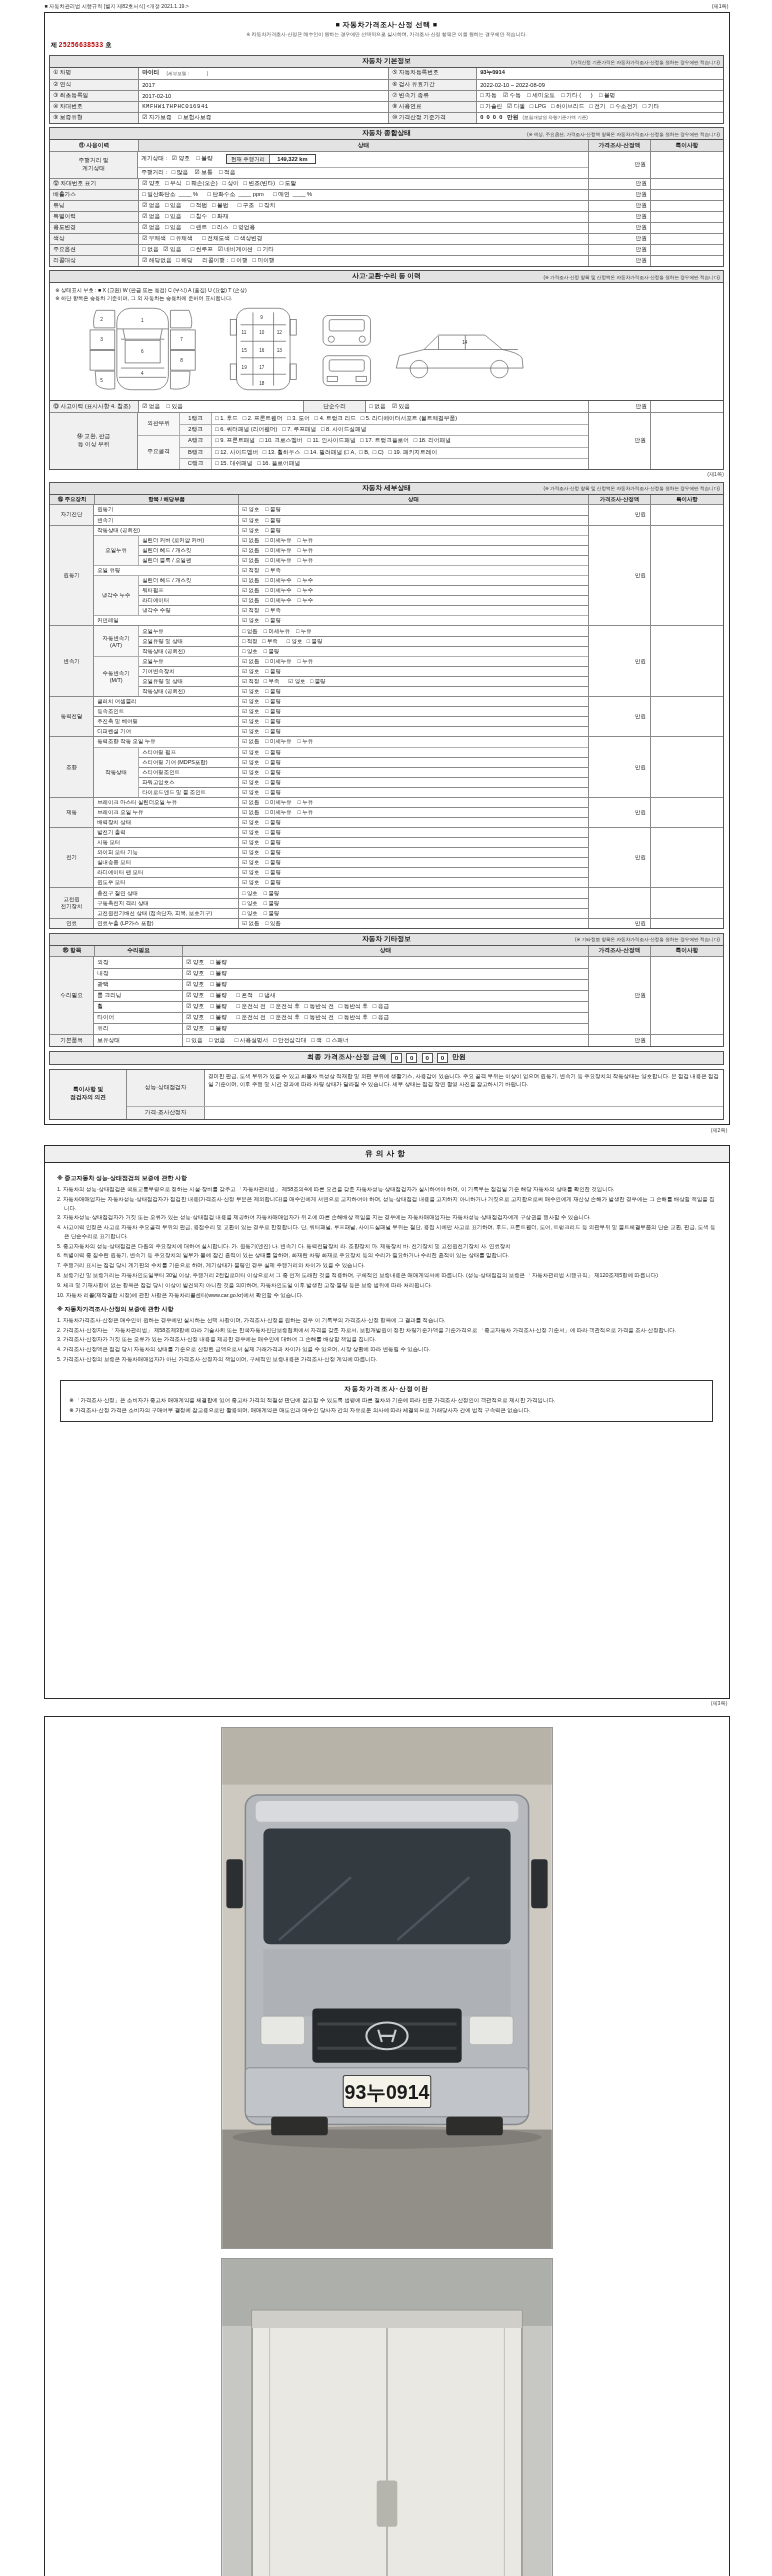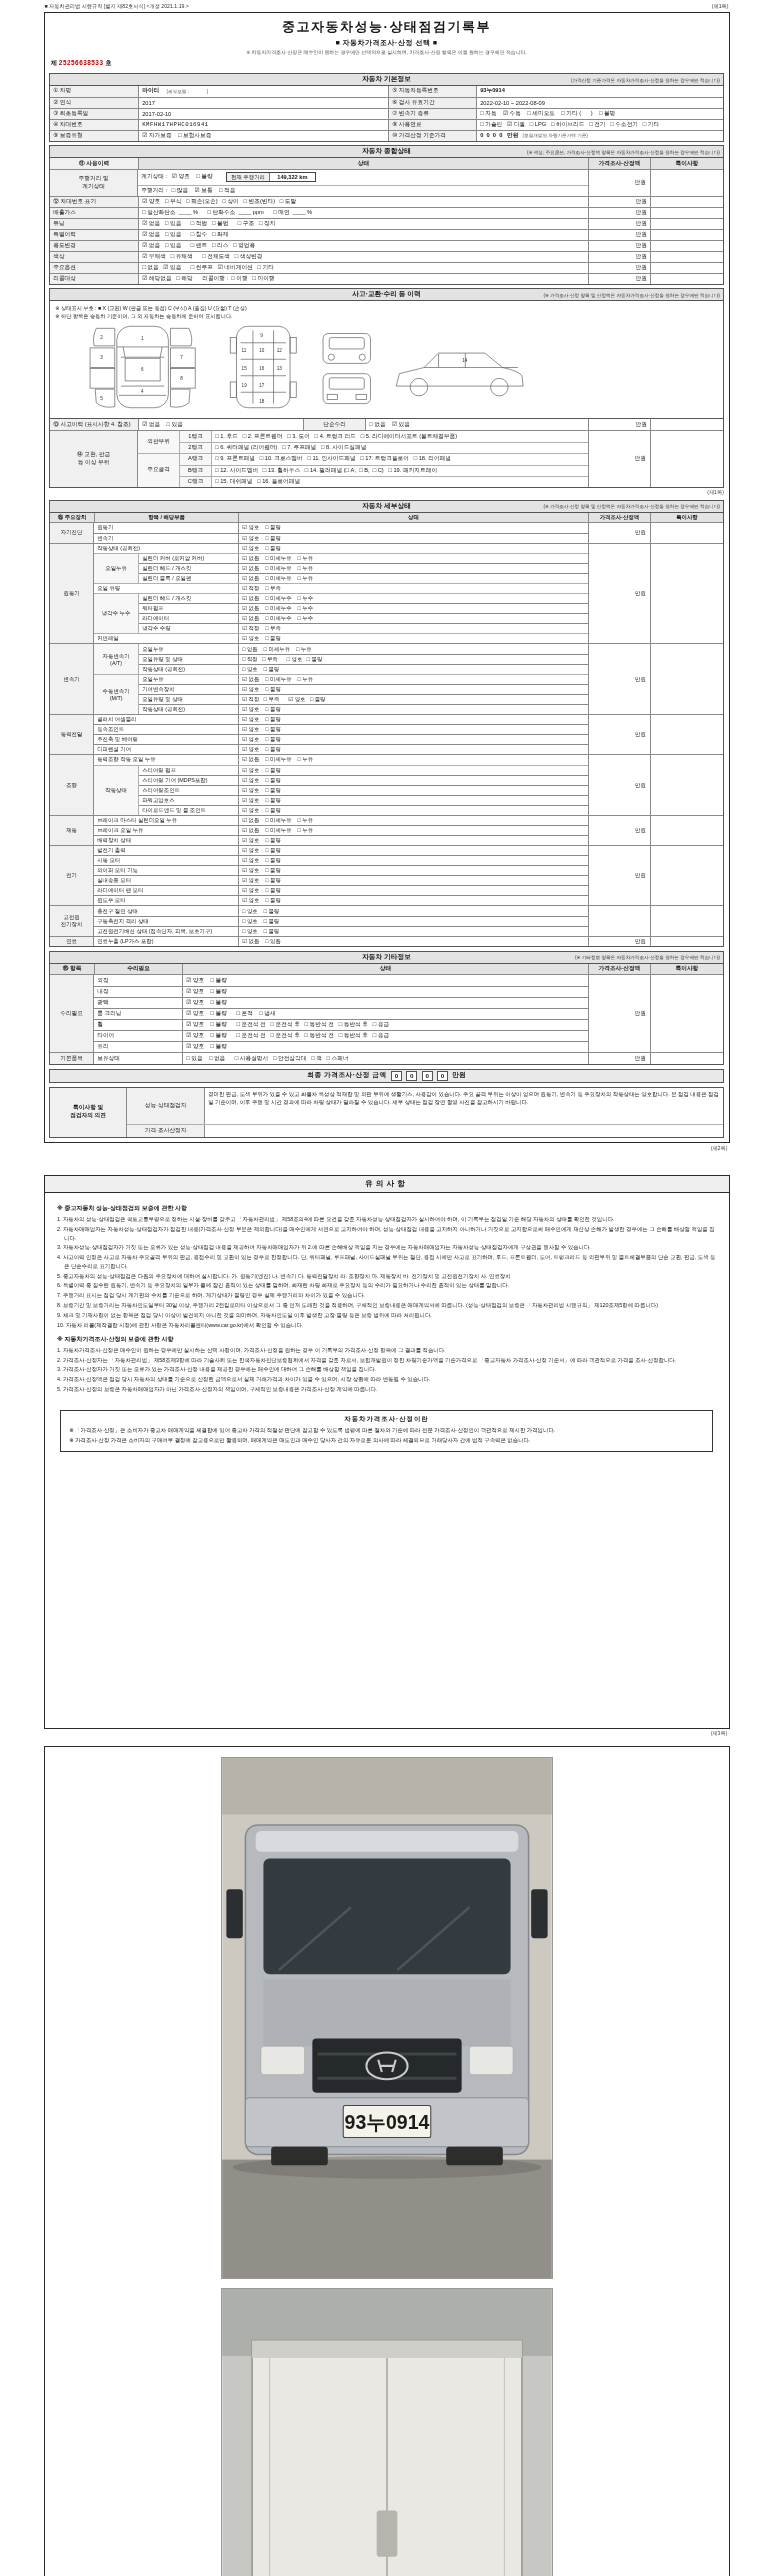--- a/index.html
+++ b/index.html
@@ -106,21 +106,21 @@
   .final-unit { font-weight:bold; }
 
   
   .op-gl { width:77px; font-weight:bold; }
   .op-lab { width:77px; background:#f0f0f0; justify-content:center; text-align:center; }
   .op-text { flex:1; font-size:5.4px; line-height:1.5; align-items:flex-start; padding-top:2.1px; }
   .op-row-big { min-height:36px; }
   .op-row-sm { min-height:13.4px; }
 
   
-  .notice-box { margin-top:19px; min-height:554px; }
+  .notice-box { margin-top:7px; min-height:554px; }
   .notice-title { border-bottom:0.8px solid #2a2a2a; background:#efefef; text-align:center;
                   font-size:7.7px; font-weight:bold; letter-spacing:3.1px; padding:3.1px 0; }
   .n-body { padding:6.2px 12.4px 5.2px; }
   .n-sec-title { font-size:6px; font-weight:bold; margin:5.2px 0 2.1px; }
   .n-item { font-size:5.4px; line-height:1.55; color:#222; margin:1.5px 0; padding-left:7.2px; text-indent:-7.2px; }
   .mini-box { border:0.8px solid #333; margin:9.3px 15.5px 9.3px; padding:4.1px 8.2px 5.2px; }
   .mini-title { text-align:center; font-weight:bold; font-size:6.4px; margin-bottom:2.6px; letter-spacing:1px; }
   .mini-item { font-size:5.4px; line-height:1.55; margin:1.5px 0; }
 
   
@@ -138,21 +138,20 @@
 <div class="sheet">
 
   <div class="formref">
     <span>■ 자동차관리법 시행규칙 [별지 제82호서식] &lt;개정 2021.1.19.&gt;</span>
     <span>(제1쪽)</span>
   </div>
 
   <div class="box main-box">
 
     <div class="titlewrap">
-      <div class="main-title">중고자동차성능·상태점검기록부</div>
       <div class="subtitle">■ 자동차가격조사·산정 선택 ■</div>
       <div class="subnote">※ 자동차가격조사·산정은 매수인이 원하는 경우에만 선택적으로 실시하며, 가격조사·산정 항목은 이를 원하는 경우에만 적습니다.</div>
     </div>
     <div class="docno">
       <span>제</span>
       <span class="num">25256638533</span>
       <span>호</span>
     </div>
 
     <div class="sec">

